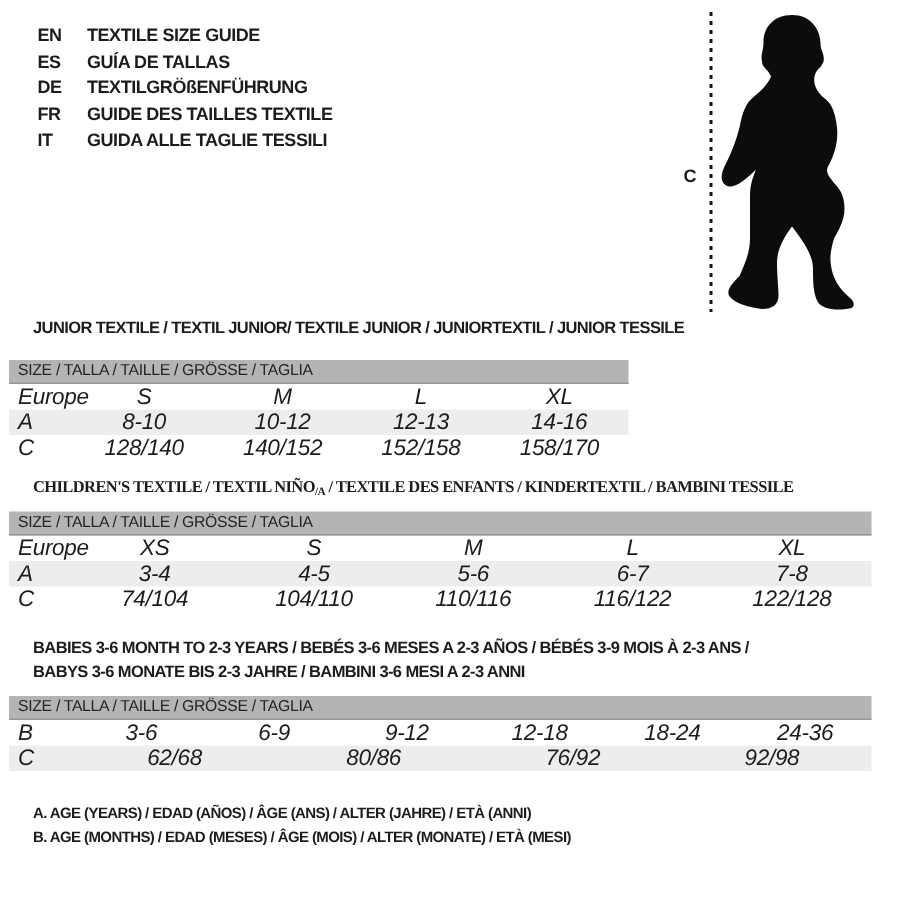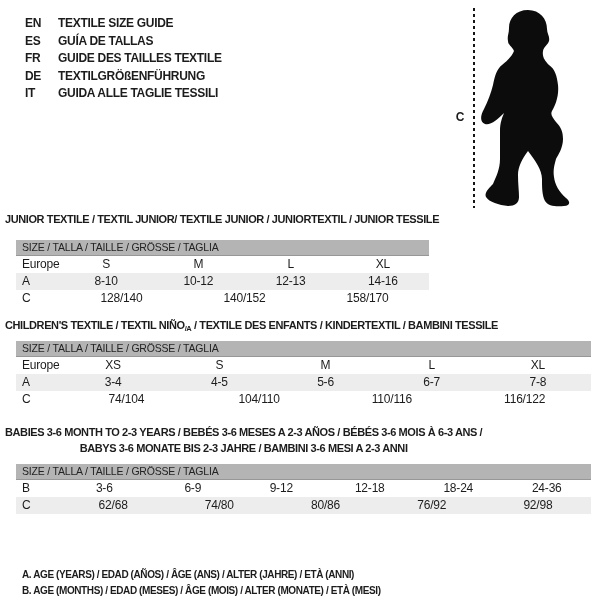--- a/index.html
+++ b/index.html
@@ -18,54 +18,54 @@
   
   .dash-line{
     position:absolute;left:473px;top:8px;width:2px;height:200px;
     background:repeating-linear-gradient(to bottom,#151515 0 3px,transparent 3px 6px);
   }
   .c-label{position:absolute;left:452px;top:110px;width:16px;text-align:center;
     font-weight:700;font-size:12px;}
   .baby-svg{position:absolute;left:478px;top:8px;}
 
   
-  .tbl-title{position:absolute;left:5px;font-weight:700;font-size:11px;
-    letter-spacing:-0.4px;line-height:14px;white-space:nowrap;text-align:center;}
+  .tbl-title{position:absolute;left:22px;font-weight:700;font-size:11px;
+    letter-spacing:-0.4px;line-height:14px;white-space:nowrap;}
   .title-junior{top:212px;}
-  .title-children{top:318px;}
+  .title-children{top:318px;font-family:Liberation Serif, serif;}
   .title-babies{top:424px;line-height:16px;}
   .sub{font-size:7.5px;vertical-align:-2px;}
 
   
-  .tbl{position:absolute;left:16px;}
+  .tbl{position:absolute;left:6px;}
   .tbl-junior{top:240px;width:413px;}
   .tbl-children{top:341px;width:575px;}
   .tbl-babies{top:464px;width:575px;}
   .band{height:16px;line-height:15px;background:var(--band,#b4b4b4);
     border-bottom:1px solid #979797;box-sizing:border-box;
     padding-left:6px;font-size:10.5px;letter-spacing:-0.2px;color:#232323;}
-  .trow{display:flex;height:17px;line-height:17px;font-size:12px;letter-spacing:-0.2px;}
+  .trow{display:flex;height:17px;line-height:17px;font-size:15px;letter-spacing:-0.2px;font-style:italic;}
   .trow.shaded{background:var(--shade,#ededed);}
   .rlabel{width:44px;padding-left:6px;box-sizing:border-box;flex:none;}
   .cell{flex:1;text-align:center;}
 
   
-  .footnotes{position:absolute;left:22px;top:567px;font-weight:700;font-size:10px;
+  .footnotes{position:absolute;left:22px;top:535px;font-weight:700;font-size:10px;
     letter-spacing:-0.4px;line-height:15.5px;white-space:nowrap;}
 </style>
 </head>
 <body>
 
 <div class="canvas">
 
   <div class="langs">
       <div class="lang-row"><span class="lang-code">EN</span><span class="lang-label">TEXTILE SIZE GUIDE</span></div>
       <div class="lang-row"><span class="lang-code">ES</span><span class="lang-label">GUÍA DE TALLAS</span></div>
+      <div class="lang-row"><span class="lang-code">DE</span><span class="lang-label">TEXTILGRÖßENFÜHRUNG</span></div>
       <div class="lang-row"><span class="lang-code">FR</span><span class="lang-label">GUIDE DES TAILLES TEXTILE</span></div>
-      <div class="lang-row"><span class="lang-code">DE</span><span class="lang-label">TEXTILGRÖßENFÜHRUNG</span></div>
       <div class="lang-row"><span class="lang-code">IT</span><span class="lang-label">GUIDA ALLE TAGLIE TESSILI</span></div>
     </div>
 
   <div class="dash-line"></div>
   <div class="c-label">C</div>
   <svg class="baby-svg" width="96" height="200" viewBox="0 0 96 200">
     <path fill="#0c0c0c" d="
       M50,2
       C62,2 69,11 69,21
       C69,26 72,28 71,33
@@ -114,20 +114,21 @@
         <span class="rlabel">A</span>
         <span class="cell">8-10</span>
         <span class="cell">10-12</span>
         <span class="cell">12-13</span>
         <span class="cell">14-16</span>
       </div>
       <div class="trow">
         <span class="rlabel">C</span>
         <span class="cell">128/140</span>
         <span class="cell">140/152</span>
+        <span class="cell">152/158</span>
         <span class="cell">158/170</span>
       </div>
     </div>
 
   <div class="tbl-title title-children">
     <span>CHILDREN'S TEXTILE / TEXTIL NIÑO</span><span class="sub">/A</span><span> / TEXTILE DES ENFANTS / KINDERTEXTIL / BAMBINI TESSILE</span>
   </div>
   <div class="tbl tbl-children">
       <div class="band">SIZE / TALLA / TAILLE / GRÖSSE / TAGLIA</div>
       <div class="trow">
@@ -145,42 +146,42 @@
         <span class="cell">5-6</span>
         <span class="cell">6-7</span>
         <span class="cell">7-8</span>
       </div>
       <div class="trow">
         <span class="rlabel">C</span>
         <span class="cell">74/104</span>
         <span class="cell">104/110</span>
         <span class="cell">110/116</span>
         <span class="cell">116/122</span>
+        <span class="cell">122/128</span>
       </div>
     </div>
 
   <div class="tbl-title title-babies">
-    <div>BABIES 3-6 MONTH TO 2-3 YEARS / BEBÉS 3-6 MESES A 2-3 AÑOS / BÉBÉS 3-6 MOIS À 6-3 ANS /</div>
+    <div>BABIES 3-6 MONTH TO 2-3 YEARS / BEBÉS 3-6 MESES A 2-3 AÑOS / BÉBÉS 3-9 MOIS À 2-3 ANS /</div>
     <div>BABYS 3-6 MONATE BIS 2-3 JAHRE / BAMBINI 3-6 MESI A 2-3 ANNI</div>
   </div>
   <div class="tbl tbl-babies">
       <div class="band">SIZE / TALLA / TAILLE / GRÖSSE / TAGLIA</div>
       <div class="trow">
         <span class="rlabel">B</span>
         <span class="cell">3-6</span>
         <span class="cell">6-9</span>
         <span class="cell">9-12</span>
         <span class="cell">12-18</span>
         <span class="cell">18-24</span>
         <span class="cell">24-36</span>
       </div>
       <div class="trow shaded">
         <span class="rlabel">C</span>
         <span class="cell">62/68</span>
-        <span class="cell">74/80</span>
         <span class="cell">80/86</span>
         <span class="cell">76/92</span>
         <span class="cell">92/98</span>
       </div>
     </div>
 
   <div class="footnotes">
       <div class="fnote">A. AGE (YEARS) / EDAD (AÑOS) / ÂGE (ANS) / ALTER (JAHRE) / ETÀ (ANNI)</div>
       <div class="fnote">B. AGE (MONTHS) / EDAD (MESES) / ÂGE (MOIS) / ALTER (MONATE) / ETÀ (MESI)</div>
     </div>

